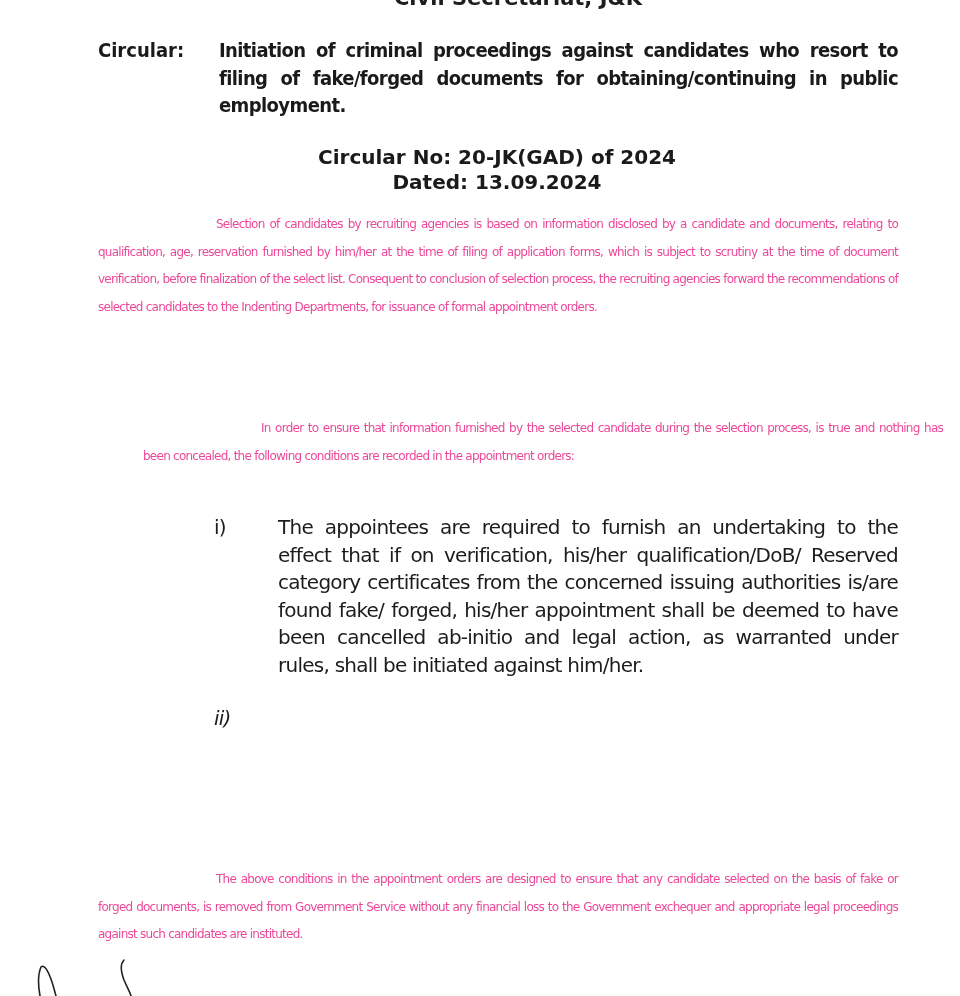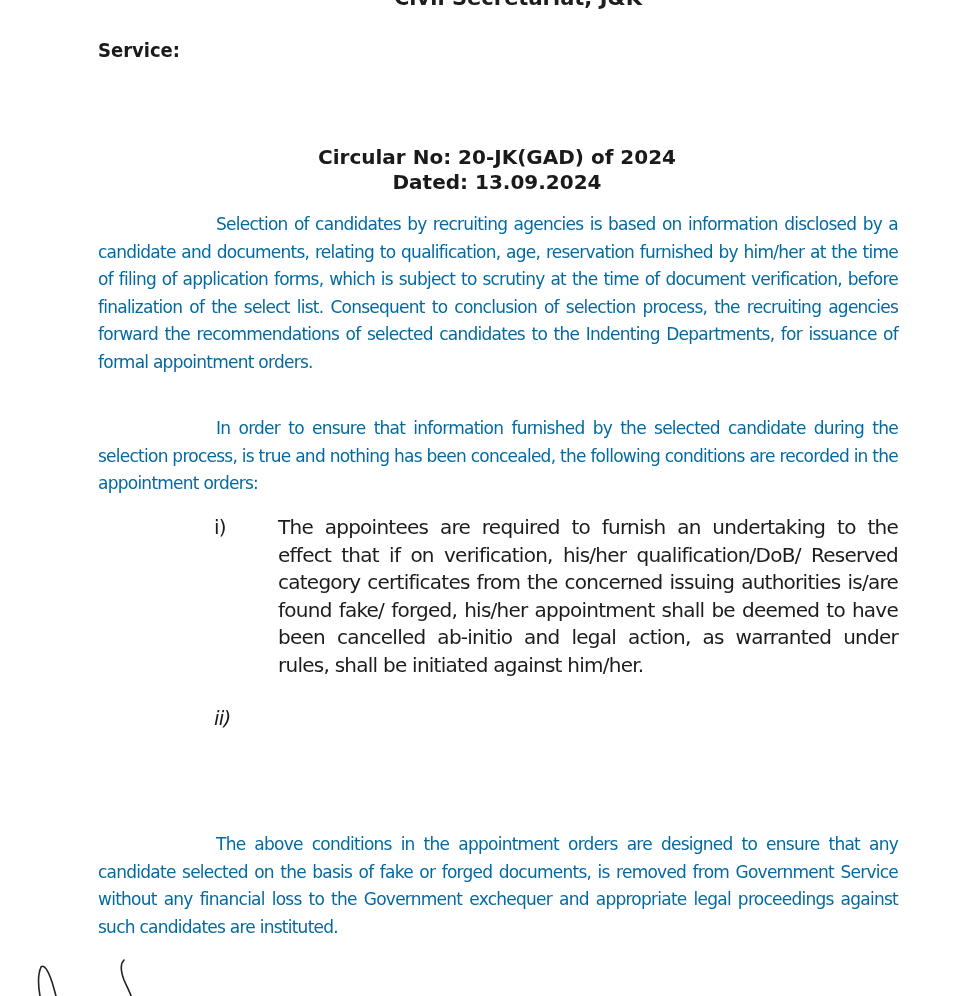--- a/index.html
+++ b/index.html
@@ -63,34 +63,34 @@
     text-align: center;
     font-weight: bold;
     font-size: 20px;
     line-height: 25px;
     transform: translateX(17px);
   }
   .para {
     position: absolute;
     left: 98px;
     width: 800px;
-    font-size: 17px;
+    font-size: 12px;
     line-height: 27.5px;
     text-align: justify;
     letter-spacing: -0.75px;
     word-spacing: 0px;
-    color: #0369a1;
+    color: #ec4899;
   }
   .para .indent {
     display: inline-block;
     width: 118px;
   }
   .p1 { top: 211px; }
-  .p2 { top: 415px; }
-  .p3 { top: 831px; }
+  .p2 { top: 415px; margin-left: 45px; }
+  .p3 { top: 866px; }
   .p4 { top: 1018px; }
   .list {
     position: absolute;
     left: 214px;
     width: 684px;
     font-size: 20px;
     line-height: 27.5px;
     letter-spacing: -0.75px;
     color: #1c1c1c;
   }
@@ -116,21 +116,22 @@
   }
 </style>
 </head>
 <body>
 
 <div class="page">
 
   <div class="top-heading">Civil Secretariat, J&amp;K</div>
 
   <div class="subject">
-    <span class="subject-label">Service:</span>
+    <span class="subject-label">Circular:</span>
+    <div class="subject-text">Initiation of criminal proceedings against candidates who resort to filing of fake/forged documents for obtaining/continuing in public employment.</div>
   </div>
 
   <div class="circular">
     <div>Circular No: 20-JK(GAD) of 2024</div>
     <div>Dated: 13.09.2024</div>
   </div>
 
   <div class="para p1"><span class="indent"></span><span>Selection of candidates by recruiting agencies is based on information disclosed by a candidate and documents, relating to qualification, age, reservation furnished by him/her at the time of filing of application forms, which is subject to scrutiny at the time of document verification, before finalization of the select list. Consequent to conclusion of selection process, the recruiting agencies forward the recommendations of selected candidates to the Indenting Departments, for issuance of formal appointment orders.</span></div>
 
   <div class="para p2"><span class="indent"></span><span>In order to ensure that information furnished by the selected candidate during the selection process, is true and nothing has been concealed, the following conditions are recorded in the appointment orders:</span></div>

